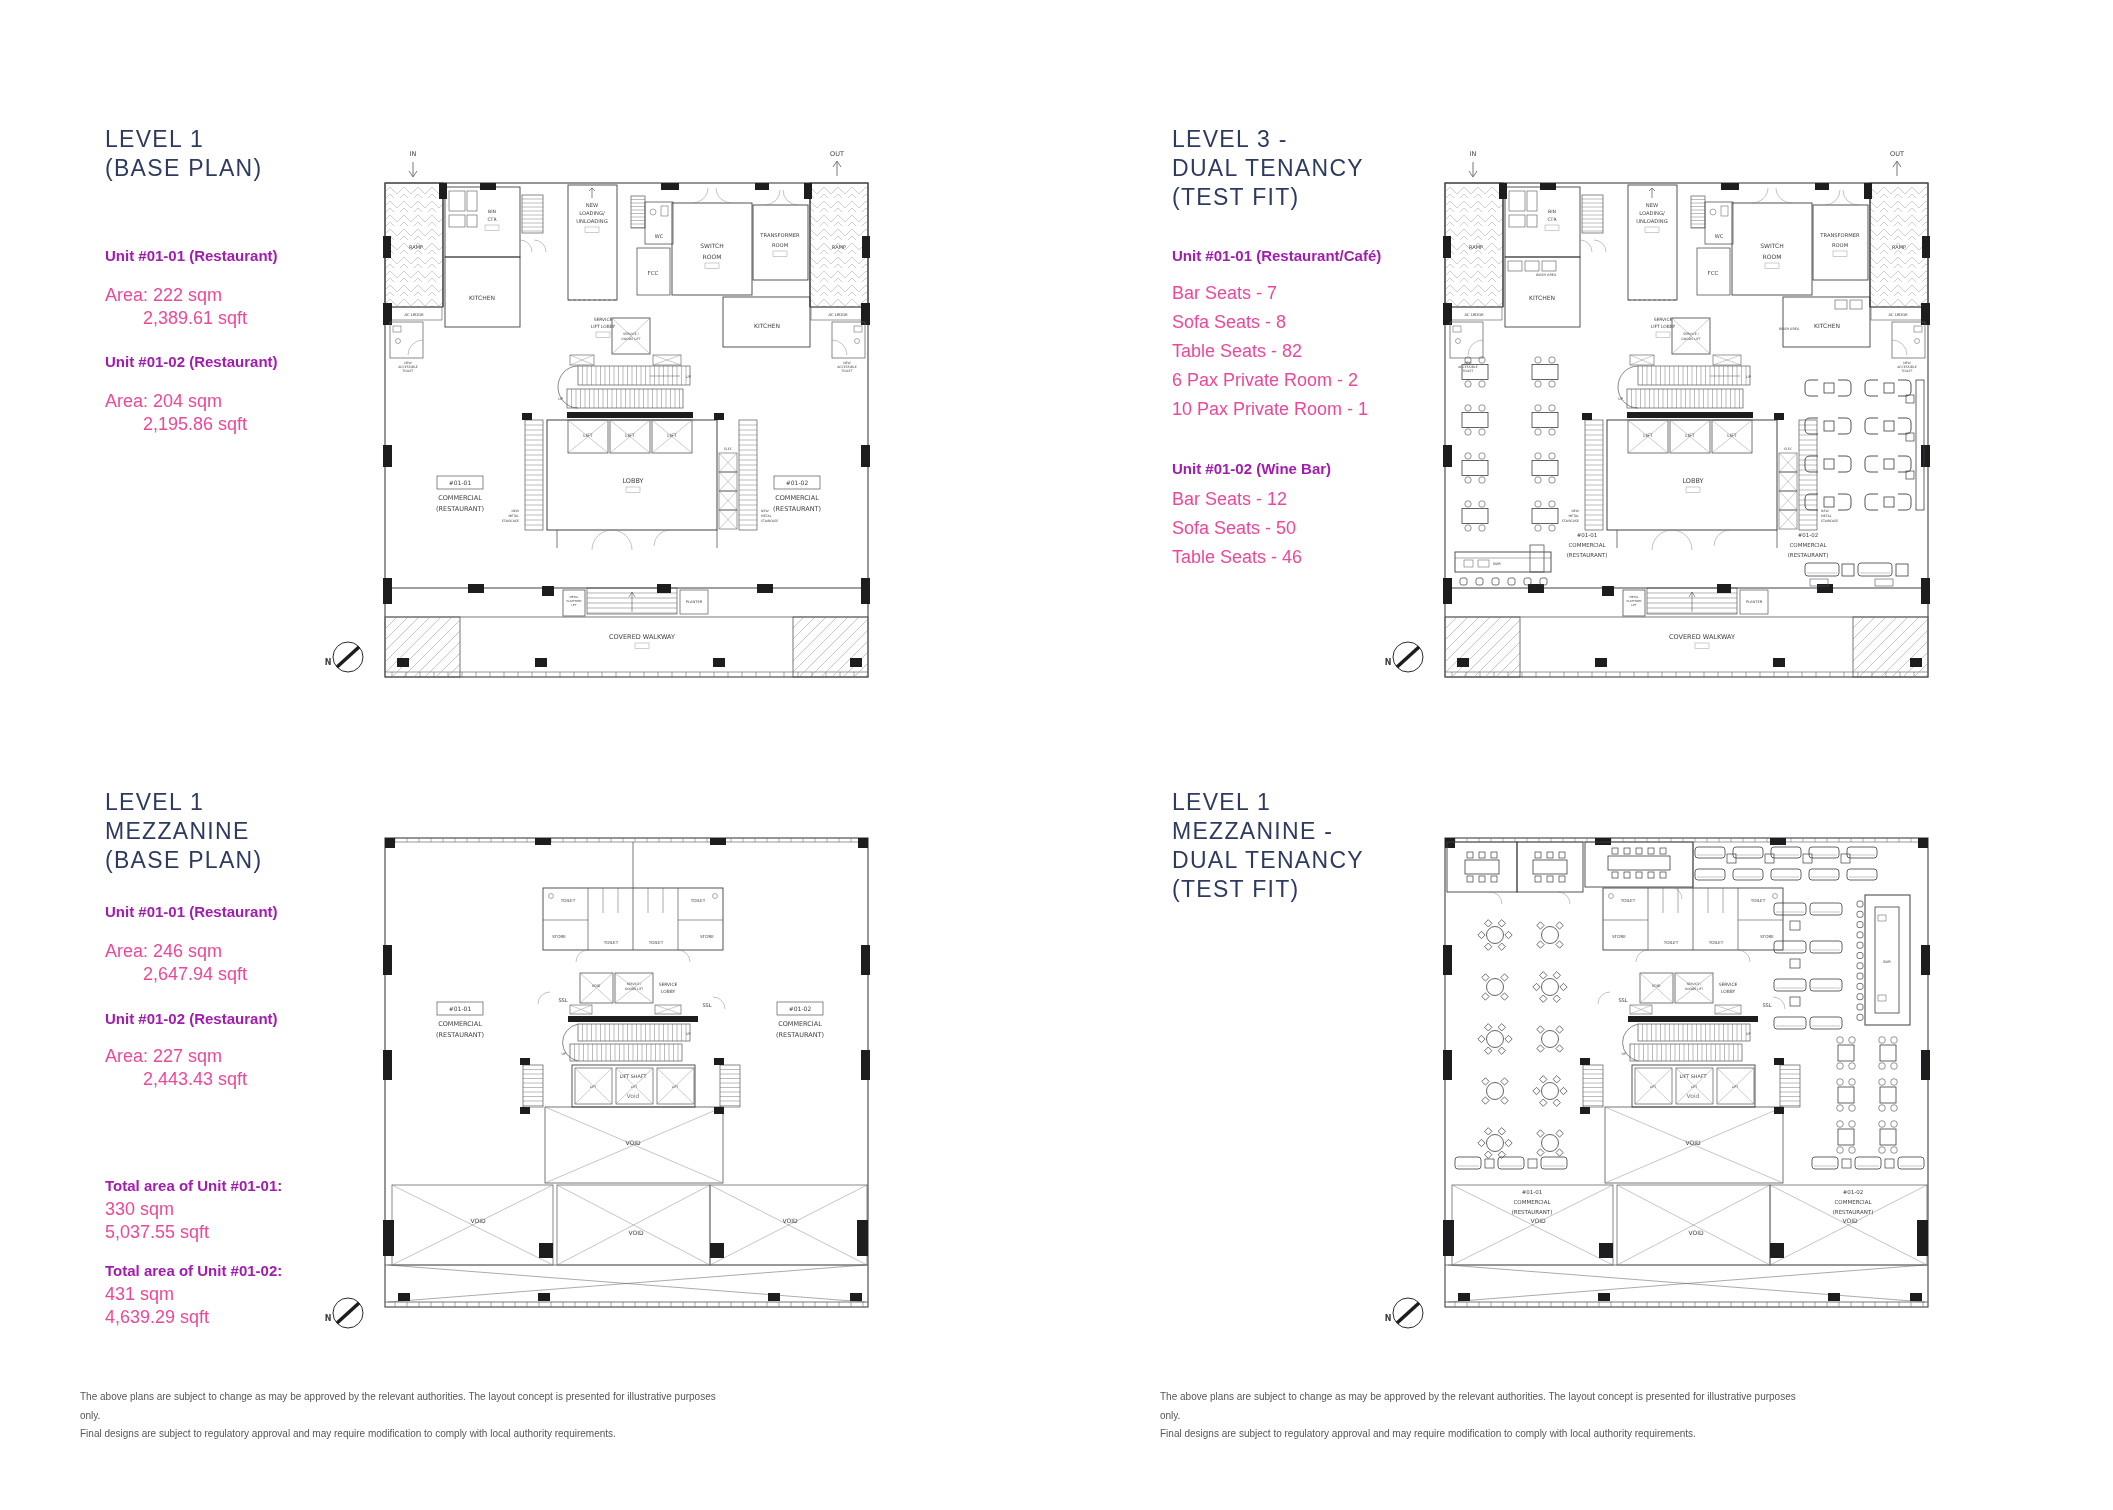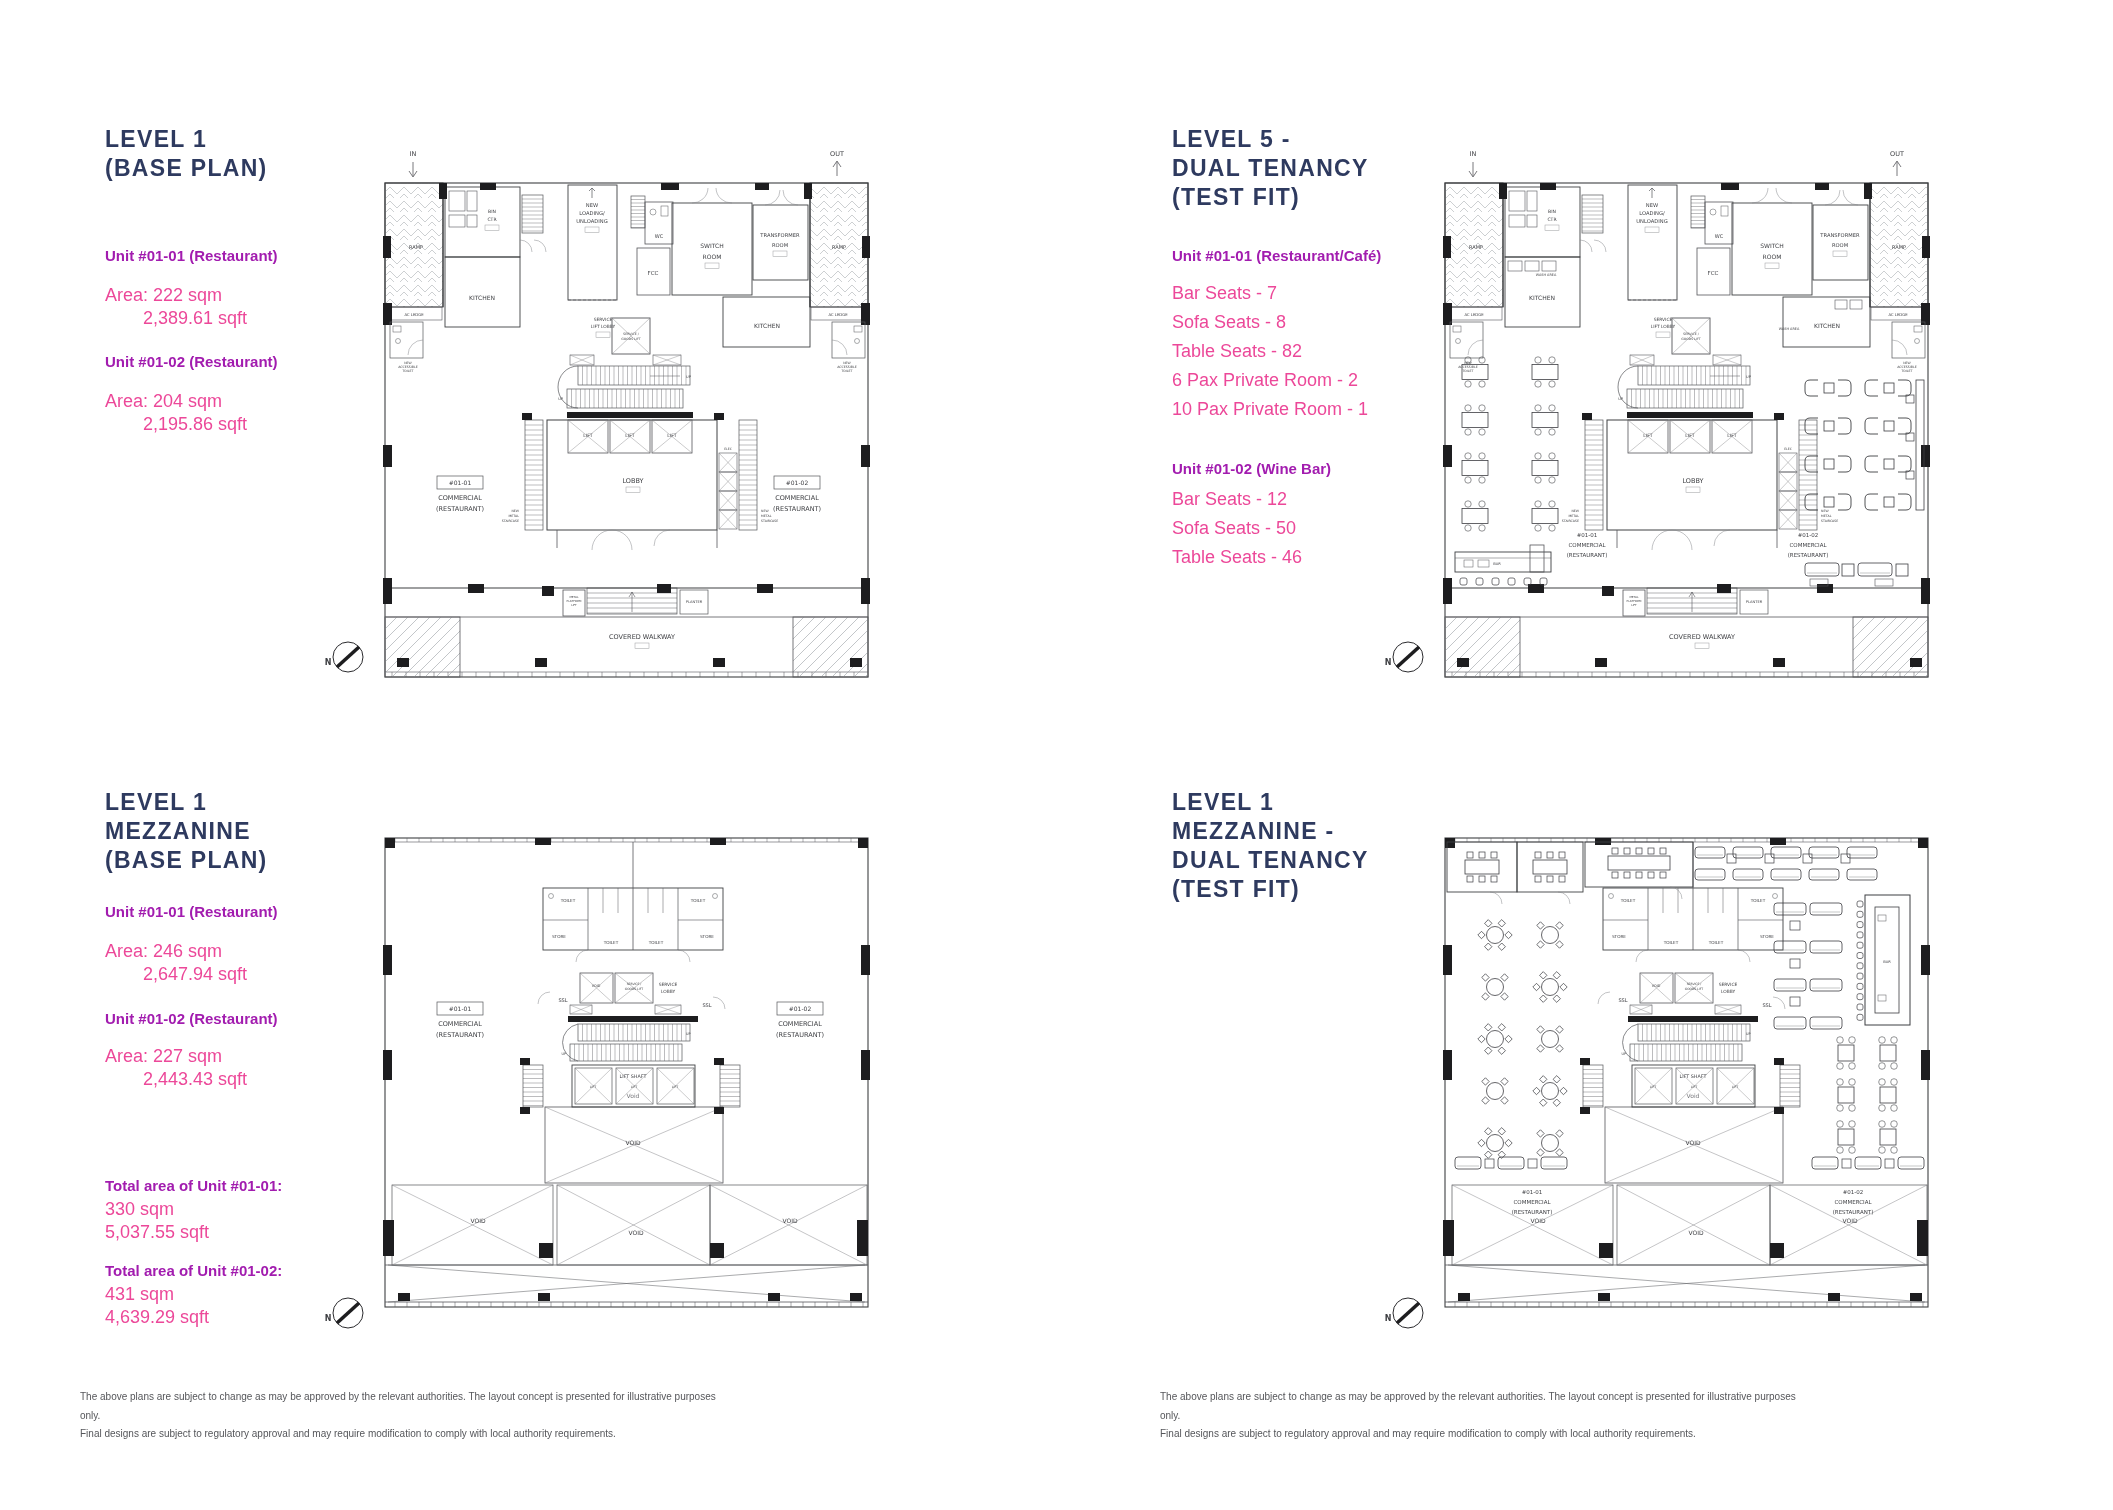--- a/index.html
+++ b/index.html
@@ -1,19 +1,19 @@
 <!DOCTYPE html>
 <html><head>
 <meta charset="utf-8">
 <style>
   html,body{margin:0;padding:0}
   body{width:2113px;height:1510px;background:#ffffff;position:relative;overflow:hidden;
        font-family:"Liberation Sans",sans-serif;color:#6b6d71}
   .abs{position:absolute}
-  .head{font-size:23px;line-height:29px;font-weight:700;letter-spacing:1.3px;color:#2e3a5f}
+  .head{font-size:23px;line-height:29px;font-weight:400;letter-spacing:1.3px;color:#2e3a5f}
   .uhead{font-size:15px;font-weight:700;color:#a21caf}
   .body{font-size:18px;color:#ec4899}
   .lh29{line-height:29px}
   .lh23{line-height:23px}
   .disc{font-size:10px;line-height:18.5px;color:#55565a;width:640px}
   .plan{position:absolute}
   .plan svg{display:block}
   .plan svg text{font-family:"DejaVu Sans",sans-serif}
 </style>
 </head>
@@ -24,21 +24,21 @@
   <div>(BASE PLAN)</div>
 </div>
 <div class="abs uhead" style="left:105px;top:247px">Unit #01-01 (Restaurant)</div>
 <div class="abs body" style="left:105px;top:285px">Area: 222 sqm</div>
 <div class="abs body" style="left:143px;top:308px">2,389.61 sqft</div>
 <div class="abs uhead" style="left:105px;top:353px">Unit #01-02 (Restaurant)</div>
 <div class="abs body" style="left:105px;top:391px">Area: 204 sqm</div>
 <div class="abs body" style="left:143px;top:414px">2,195.86 sqft</div>
 
 <div class="abs head" style="left:1172px;top:125px">
-  <div>LEVEL 5 -</div>
+  <div>LEVEL 3 -</div>
   <div>DUAL TENANCY</div>
   <div>(TEST FIT)</div>
 </div>
 <div class="abs uhead" style="left:1172px;top:247px">Unit #01-01 (Restaurant/Café)</div>
 <div class="abs body lh29" style="left:1172px;top:279px">
   <div>Bar Seats - 7</div>
   <div>Sofa Seats - 8</div>
   <div>Table Seats - 82</div>
   <div>6 Pax Private Room - 2</div>
   <div>10 Pax Private Room - 1</div>

